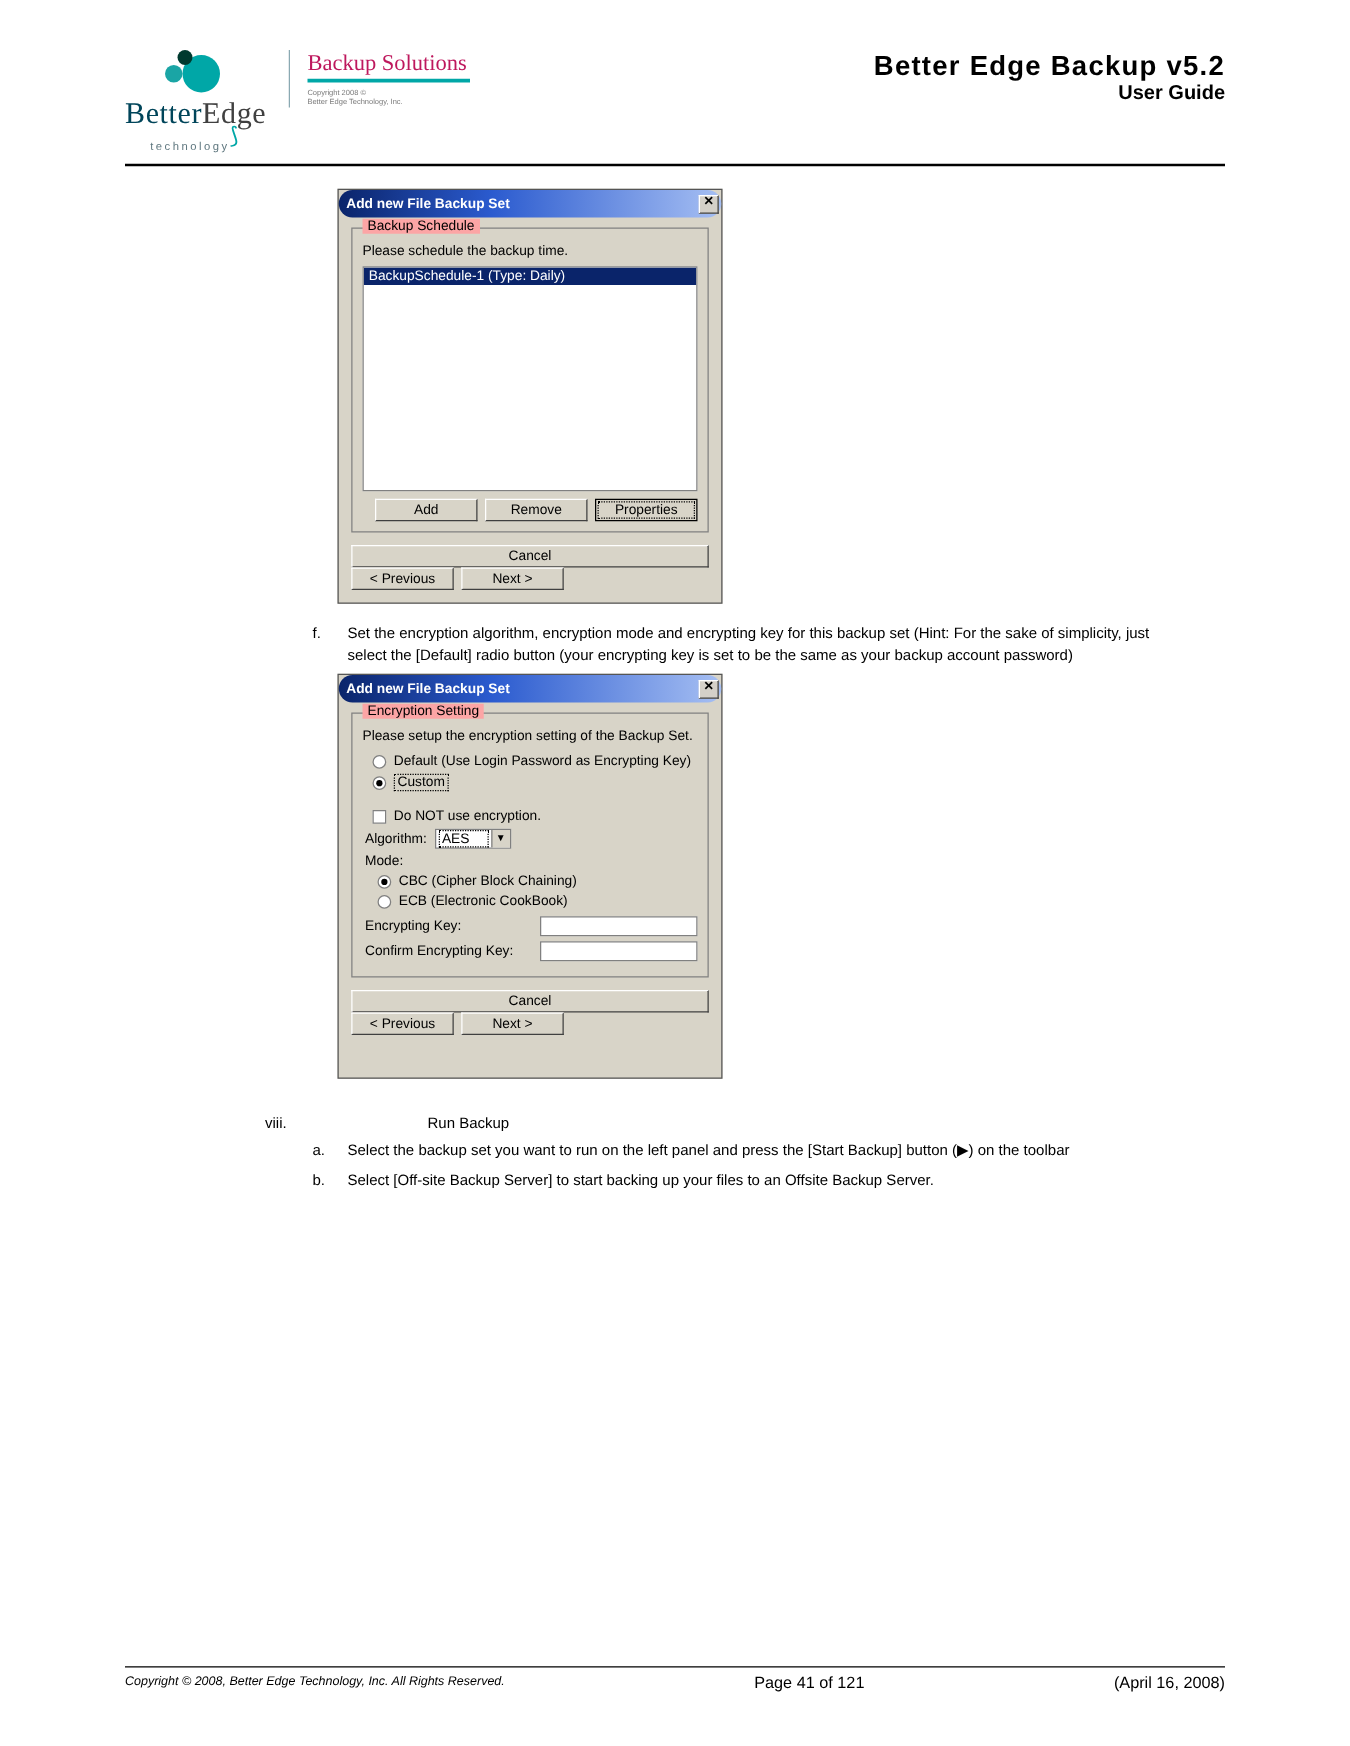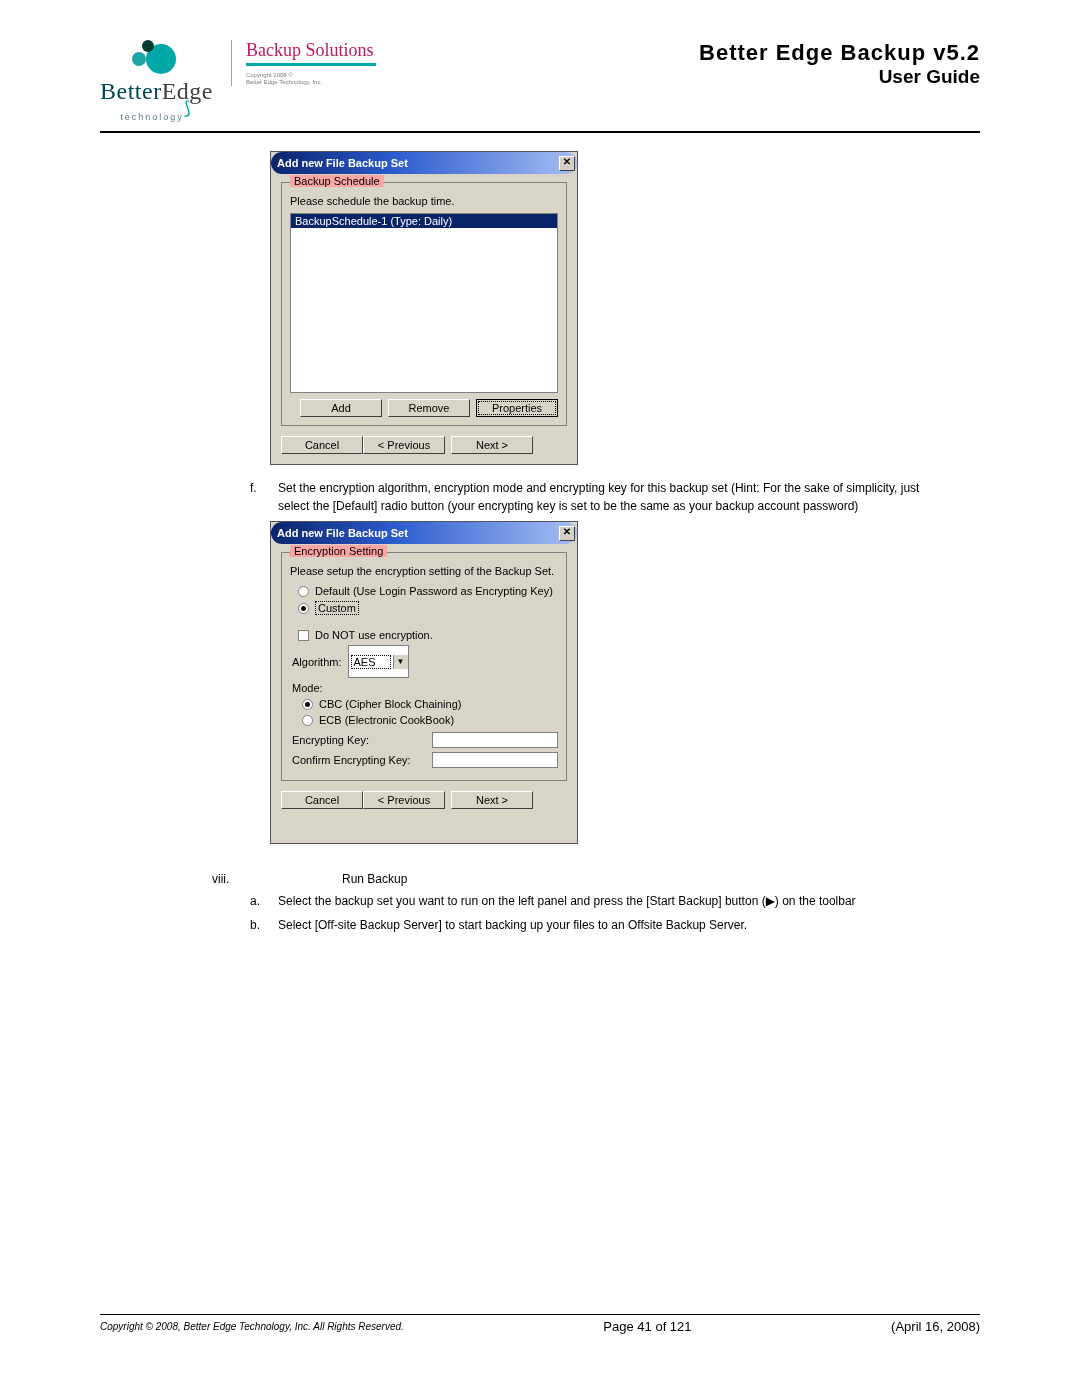--- a/index.html
+++ b/index.html
@@ -89,21 +89,21 @@
   .header-right {
     text-align: right;
     font-family: Arial, sans-serif;
   }
   .product-title {
     font-size: 22px;
     font-weight: bold;
     letter-spacing: 1px;
   }
   .user-guide {
-    font-size: 19px;
+    font-size: 16px;
     font-weight: bold;
   }
 
   
   .dialog {
     width: 306px;
     border: 1px solid #555;
     background: #d8d4c8;
     font-family: "Tahoma", Arial, sans-serif;
     font-size: 11px;
@@ -181,22 +181,23 @@
     font-size: 11px;
     text-align: center;
   }
   .btn.focus {
     outline: 1px dotted #000;
     outline-offset: -3px;
     border: 1px solid #000;
   }
   .nav-row {
     display: flex;
-    justify-content: flex-start;
+    justify-content: center;
     padding: 0;
+    flex-direction: column;
   }
   .nav-row .right-pair {
     display: flex;
     gap: 6px;
   }
 
   
   .radio-line, .check-line {
     display: flex;
     align-items: center;
@@ -231,21 +232,21 @@
     display: flex;
     align-items: center;
     gap: 6px;
     padding: 2px 0 2px 2px;
   }
   .select-box {
     border: 1px solid #808080;
     background: #fff;
     display: inline-flex;
     align-items: center;
-    height: 33px;
+    height: 16px;
     padding-left: 2px;
     box-sizing: border-box;
   }
   .select-text {
     min-width: 34px;
     border: 1px dotted #000;
     padding: 0 2px;
     line-height: 12px;
   }
   .select-arrow {

